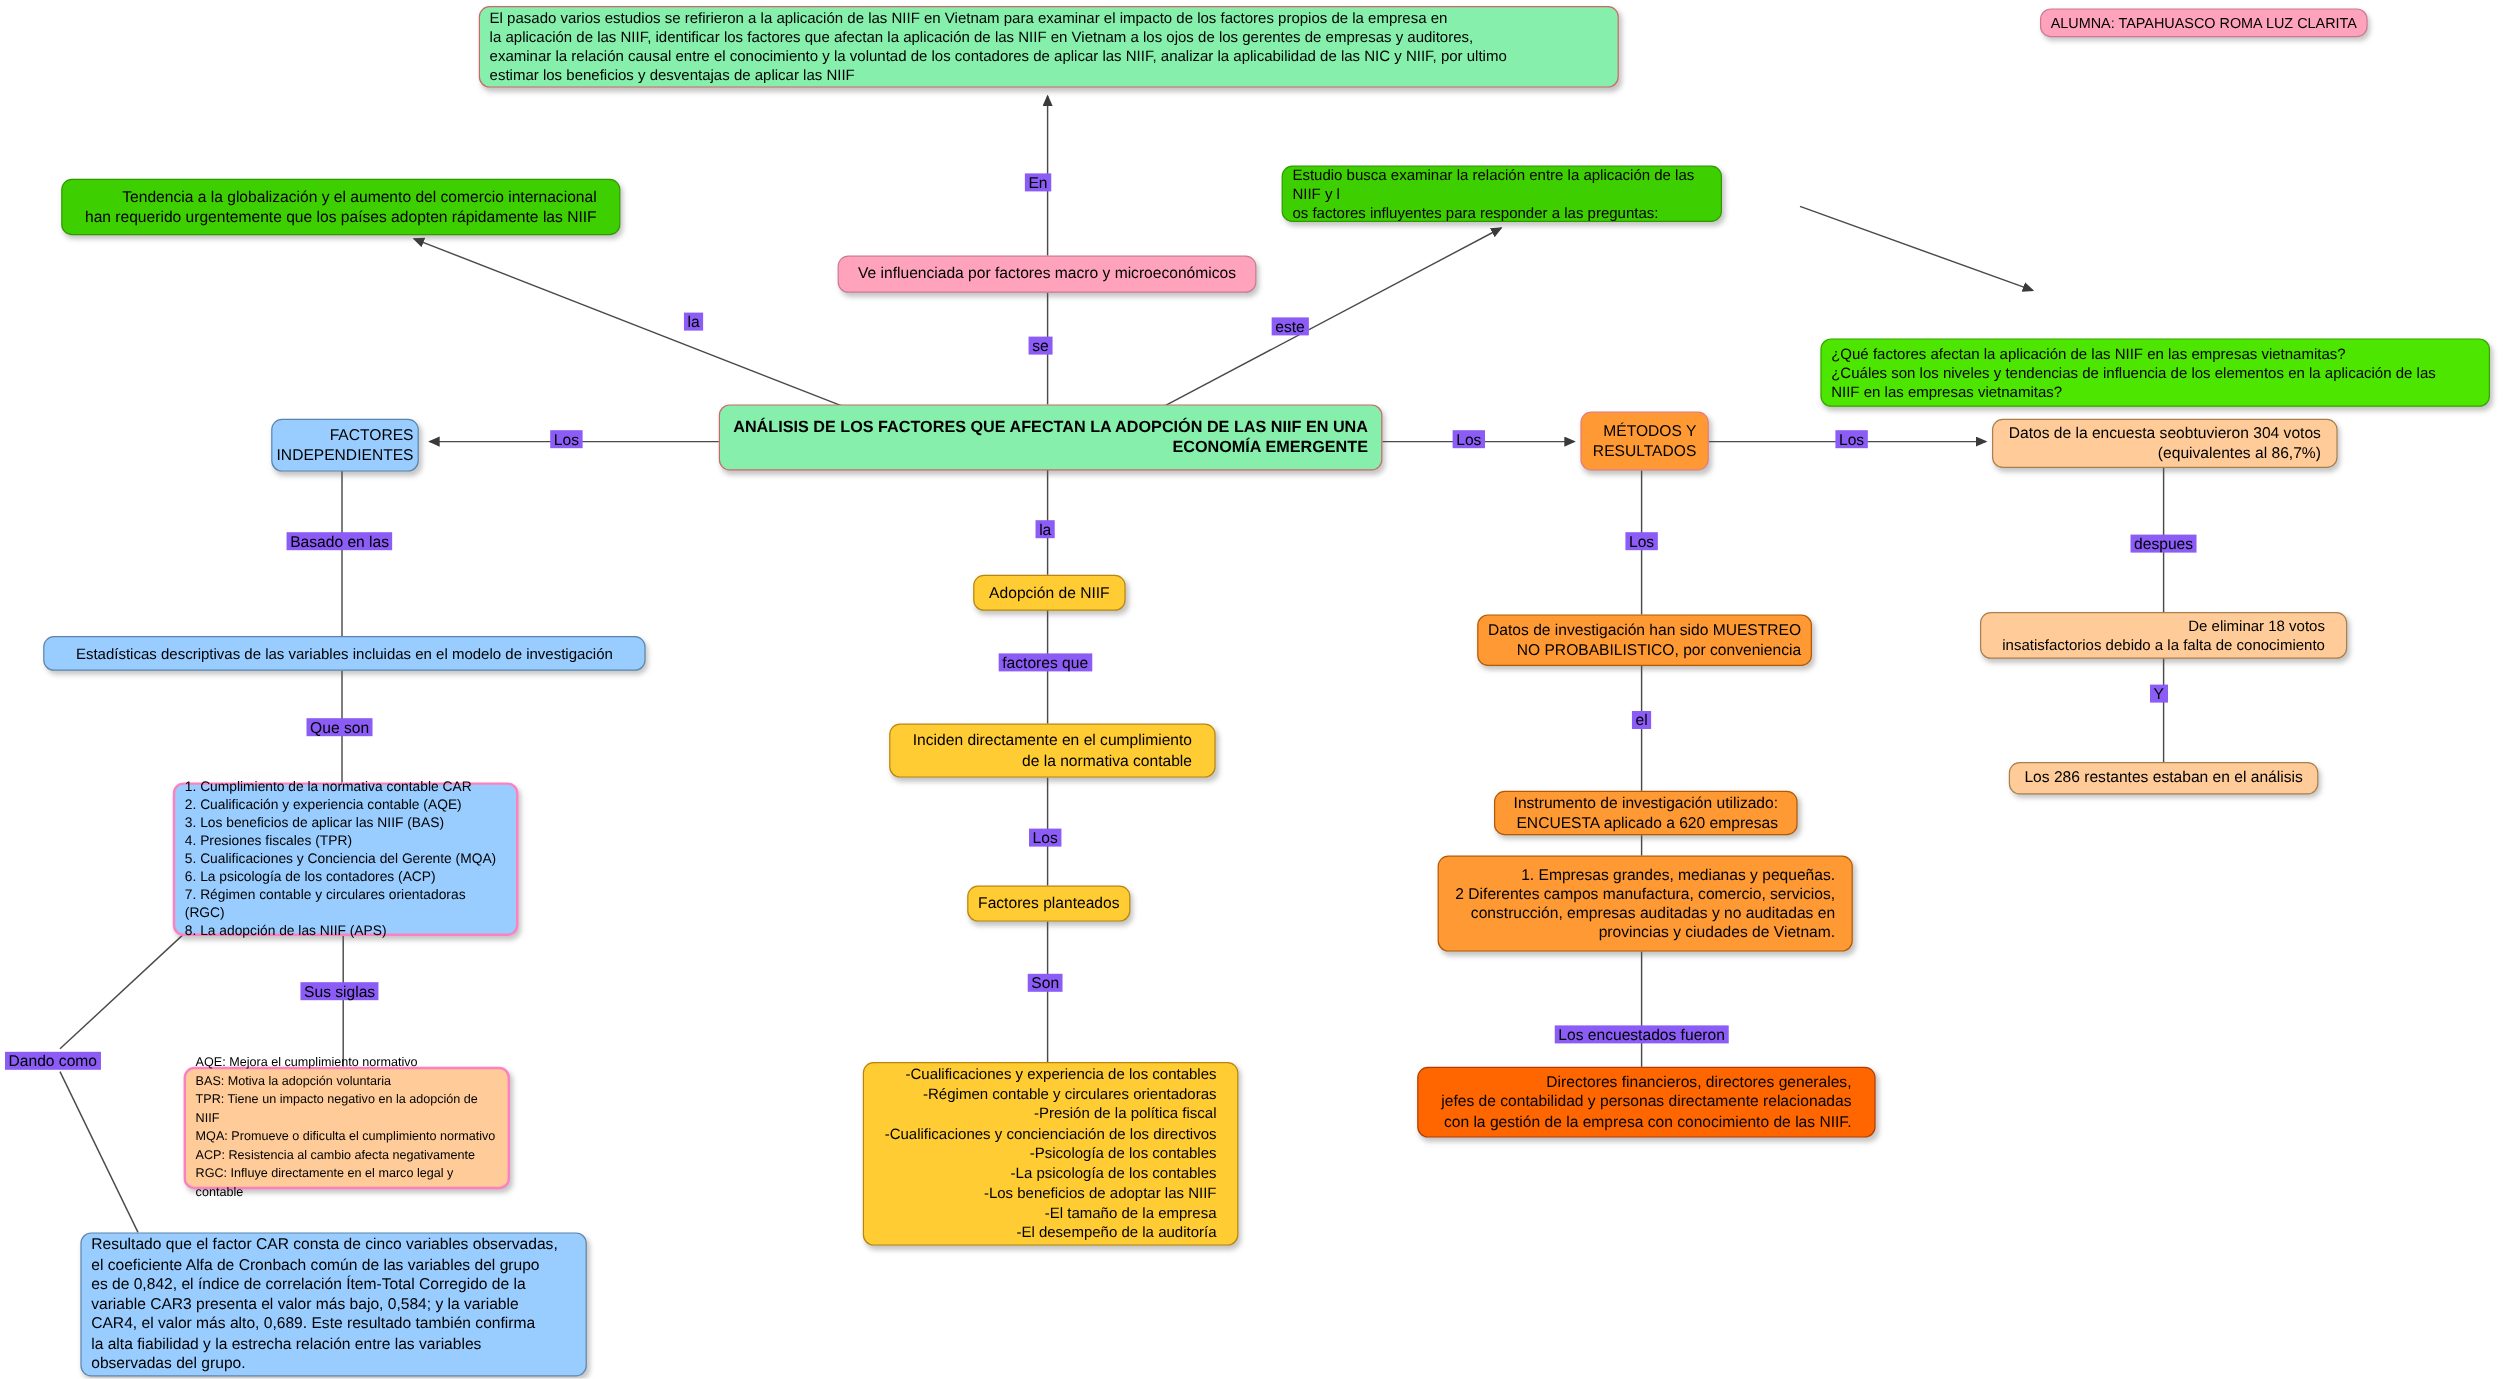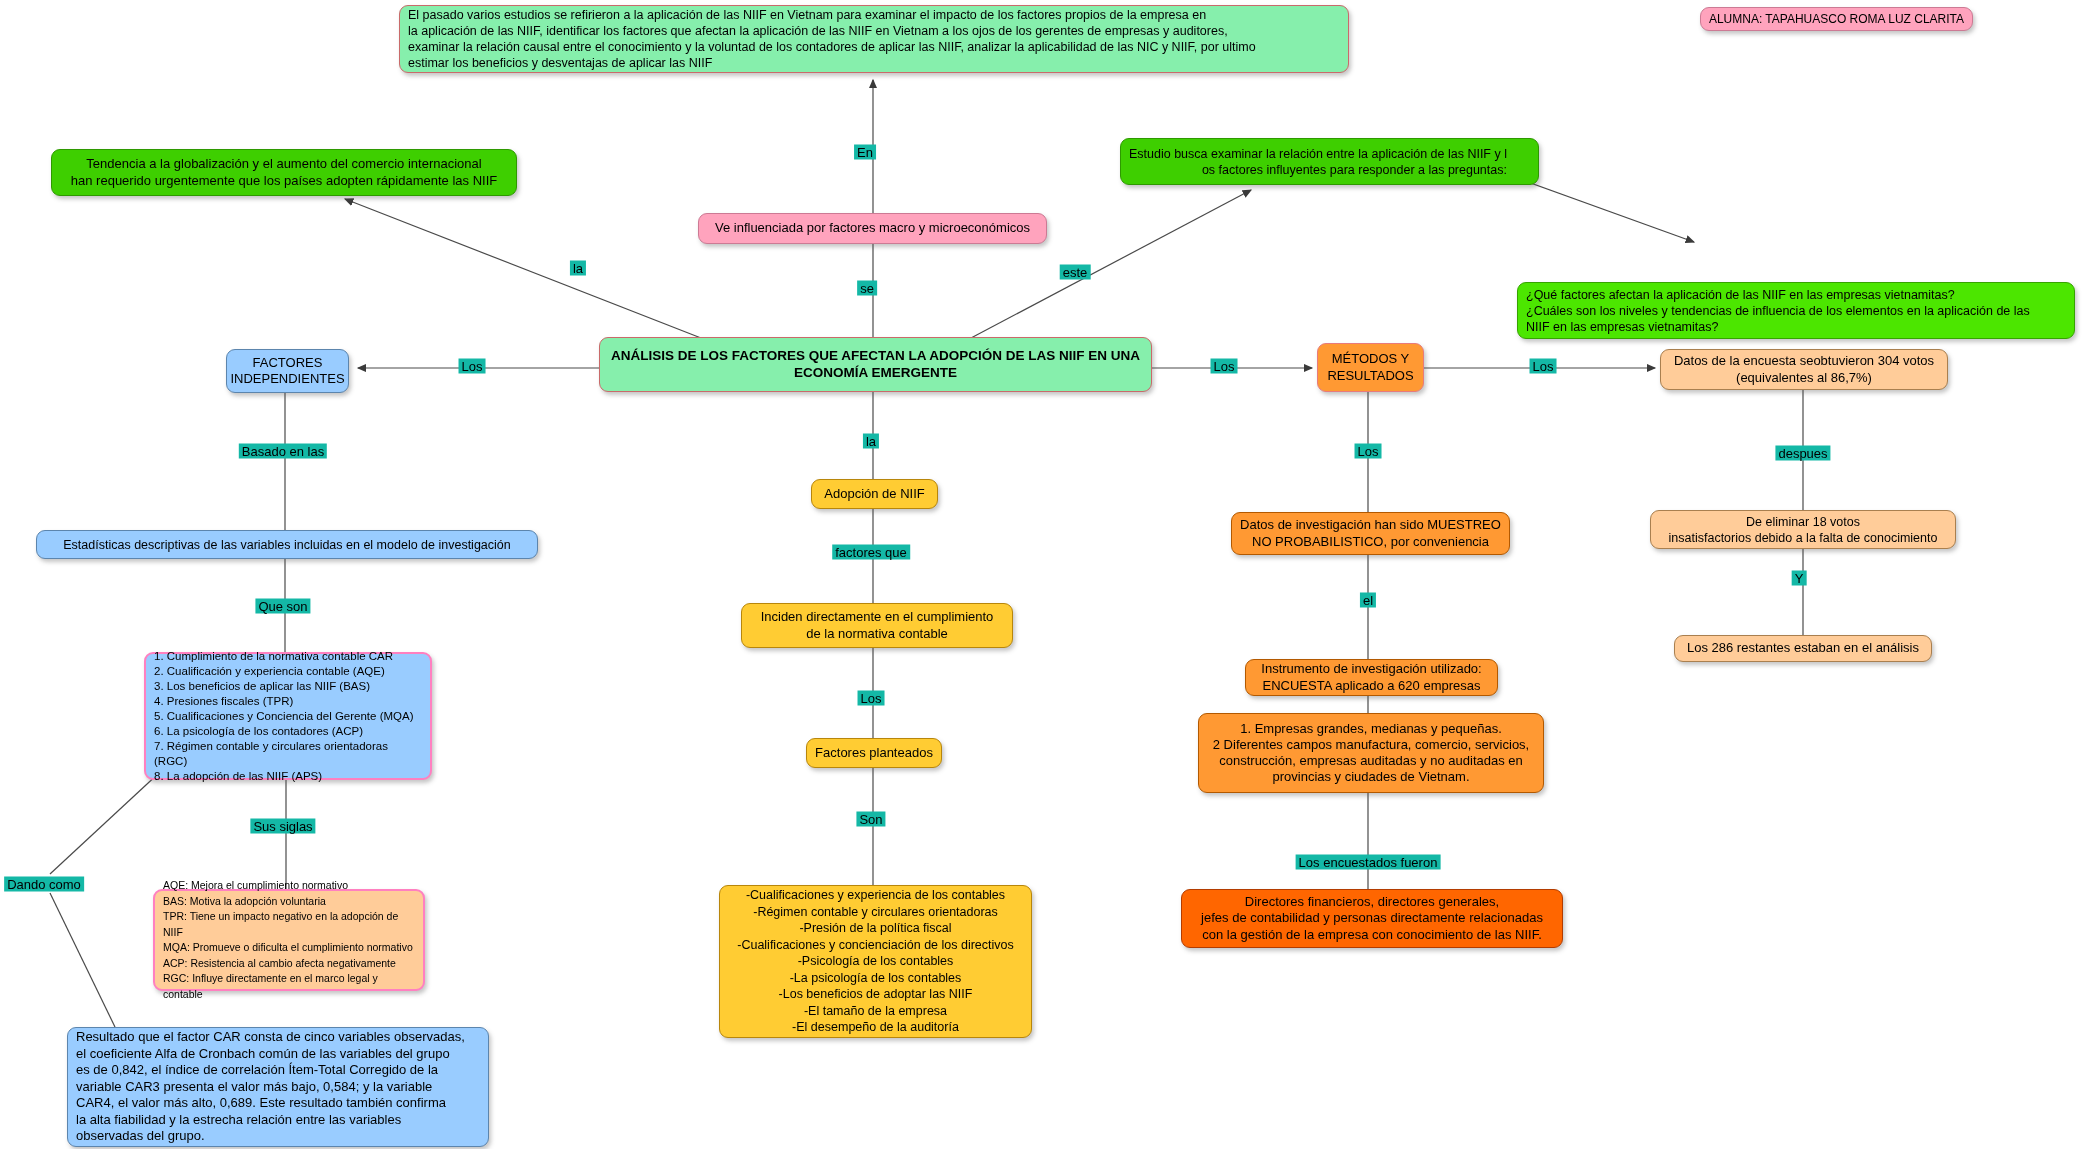--- a/index.html
+++ b/index.html
@@ -3,21 +3,21 @@
 <meta charset="utf-8">
 <style>
   * { margin:0; padding:0; box-sizing:border-box; }
   html,body { background:#ffffff; }
   body { font-family:"Liberation Sans","DejaVu Sans",sans-serif; color:#000; }
   .canvas { position:relative; width:2086px; height:1149px; background:#fff; overflow:hidden; }
   svg.wires { position:absolute; left:0; top:0; z-index:0; }
   .node {
     position:absolute; z-index:1;
     display:flex; align-items:center; justify-content:center;
-    text-align:center; white-space:pre-line;
+    text-align:right; white-space:pre-line;
     border:1px solid #8a8a8a; border-radius:9px;
     padding:2px 8px; font-size:13px; line-height:1.25;
     box-shadow:2px 3px 4px rgba(90,90,90,.35);
   }
   .ta-left { text-align:left; justify-content:flex-start; }
   .bold { font-weight:bold; }
   .fs13-5 { font-size:13.5px; }
   .fs12 { font-size:12.5px; line-height:16px; }
   .fs11 { font-size:11.5px; line-height:15px; }
   .fs10 { font-size:10.5px; line-height:15.5px; }
@@ -32,21 +32,21 @@
   .gold      { background:#FFCC33; border-color:#b8860b; }
   .orange    { background:#FF9933; border-color:#b35900; }
   .orange-pk { background:#FF9933; border-color:#e87b7b; }
   .peach     { background:#FFCC99; border-color:#a97f4f; }
   .peach-pink{ background:#FFCC99; border-color:#FF80C0; border-width:2px; }
   .dkorange  { background:#FF6600; border-color:#b33c00; }
 
   .edge-label {
     position:absolute; z-index:2;
     transform:translate(-50%,-50%);
-    background:#14b8a6; padding:0 3px;
+    background:#8b5cf6; padding:0 3px;
     font-size:13px; white-space:nowrap;
   }
 </style>
 </head>
 <body>
 
 <div class="canvas">
 
   <svg class="wires" width="2086" height="1149" viewBox="0 0 2086 1149">
     <defs>
@@ -107,21 +107,21 @@
 examinar la relación causal entre el conocimiento y la voluntad de los contadores de aplicar las NIIF, analizar la aplicabilidad de las NIC y NIIF, por ultimo
 estimar los beneficios y desventajas de aplicar las NIIF</div>
 
   <div class="node pink" style="left:1700px;top:7px;width:273px;height:24px;font-size:12px;padding:1px 6px;">ALUMNA: TAPAHUASCO ROMA LUZ CLARITA</div>
 
   <div class="node green" style="left:36px;top:149px;width:466px;height:47px;margin-left:15px;">Tendencia a la globalización y el aumento del comercio internacional
 han requerido urgentemente que los países adopten rápidamente las NIIF</div>
 
   <div class="node pink" style="left:698px;top:213px;width:349px;height:31px;">Ve influenciada por factores macro y microeconómicos</div>
 
-  <div class="node green ta-left fs12" style="left:1120px;top:138px;width:419px;height:47px;text-align:right;">Estudio busca examinar la relación entre la aplicación de las NIIF y l
+  <div class="node green ta-left fs12" style="left:1068px;top:138px;width:367px;height:47px;">Estudio busca examinar la relación entre la aplicación de las NIIF y l
 os factores influyentes para responder a las preguntas:</div>
 
   <div class="node green2 ta-left fs12" style="left:1517px;top:246px;width:558px;height:57px;margin-top:36px;">¿Qué factores afectan la aplicación de las NIIF en las empresas vietnamitas?
 ¿Cuáles son los niveles y tendencias de influencia de los elementos en la aplicación de las
 NIIF en las empresas vietnamitas?</div>
 
   <div class="node salmon bold fs13-5" style="left:599px;top:337px;width:553px;height:55px;">ANÁLISIS DE LOS FACTORES QUE AFECTAN LA ADOPCIÓN DE LAS NIIF EN UNA
 ECONOMÍA EMERGENTE</div>
 
   <div class="node blue" style="left:226px;top:349px;width:123px;height:44px;">FACTORES

